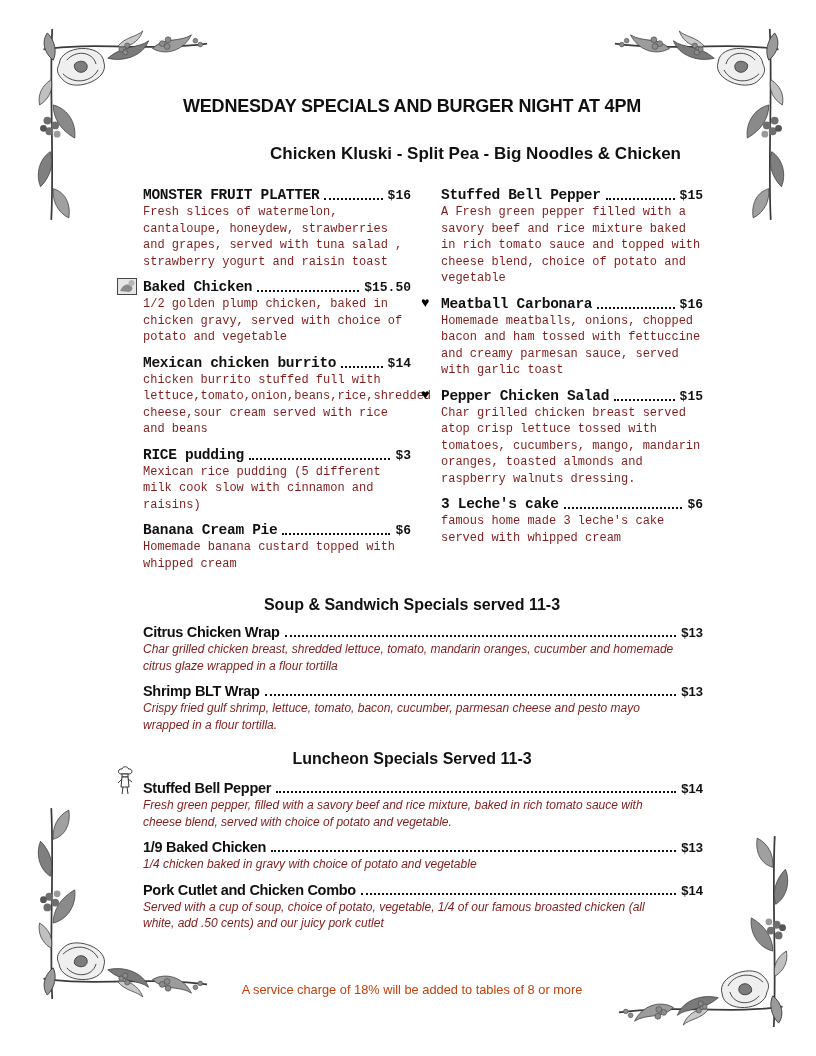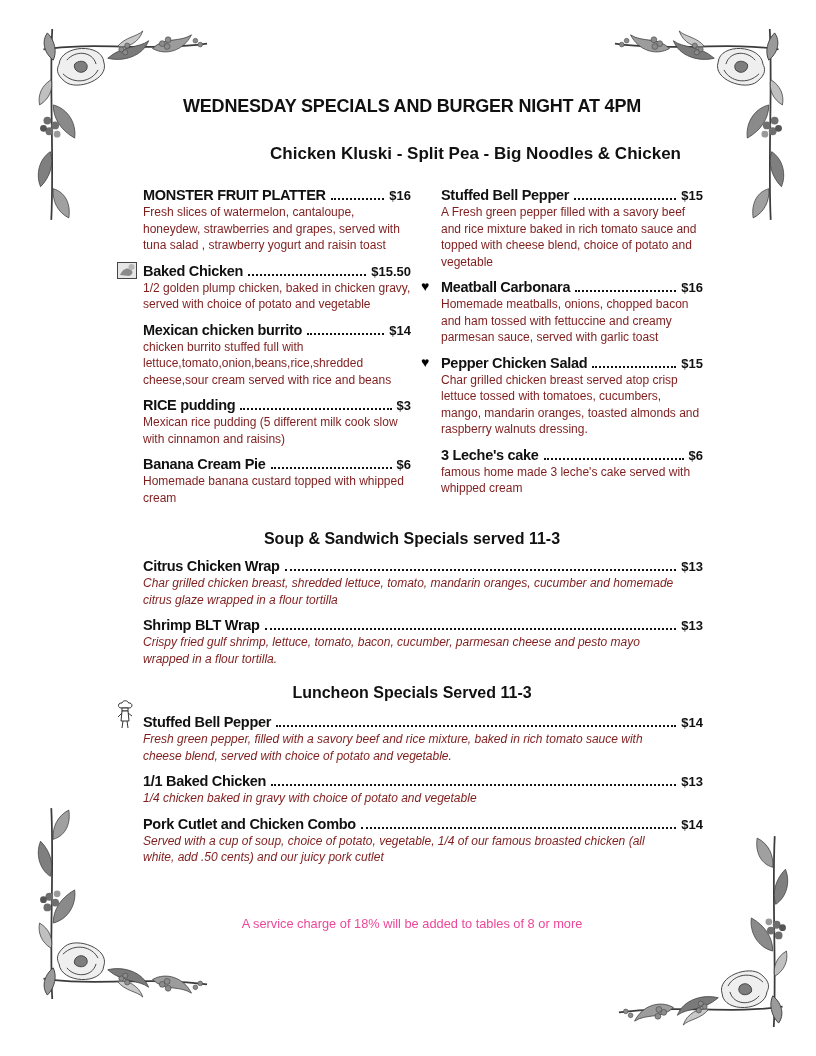--- a/index.html
+++ b/index.html
@@ -15,38 +15,38 @@
 
   .content { position:absolute; left:143px; top:96px; width:560px; }
   .center { text-align:center; padding-right:22px; }
 
   .page-title { font-size:18px; font-weight:bold; letter-spacing:-0.2px; margin:0 0 27px 0; }
   .page-subtitle { font-size:17px; font-weight:bold; margin:0 0 23px 0;text-align:right; }
   .section-heading { font-size:16px; font-weight:bold; margin:0 0 10px 0; }
   .soup-heading { margin:15px 0 10px 0; }
   .lunch-heading { margin:17px 0 12px 0; }
 
-  .columns { display:flex; justify-content:space-between; margin-bottom:4px; }
+  .columns { display:flex; justify-content:space-between; margin-bottom:4px;font-family:Liberation Mono, monospace; }
   .col-left { width:268px; }
   .col-right { width:262px; }
 
   .item { margin-bottom:9px; }
   .trow { display:flex; align-items:baseline; position:relative; }
   .tname { font-size:14.5px; font-weight:bold; letter-spacing:-0.3px; white-space:nowrap; }
   .leader { flex:1 1 auto; border-bottom:2px dotted #111; margin:0 5px 3px 5px; align-self:flex-end; min-width:14px; }
   .price { font-size:13px; font-weight:bold; white-space:nowrap; }
   .desc { font-size:12px; line-height:16.5px; color:#7f1d1d; margin-top:1px; }
   .wide .desc { max-width:535px;font-style:italic; }
 
   .heart { position:absolute; left:-20px; top:-1px; font-size:14px; color:#000; }
   .gutter-icon { position:absolute; }
   .clipart-icon { left:-26px; top:-1px; }
   .chef-icon { left:-29px; top:-15px; }
 
-  .footer-note { margin-top:50px; font-size:12.8px; color:#ec4899; }
+  .footer-note { margin-top:50px; font-size:12.8px; color:#c2410c; }
 </style>
 </head>
 <body>
 
 <svg width="0" height="0" style="position:absolute">
   <defs>
     <symbol id="floral-corner" viewBox="0 0 190 215">
       <g stroke="#3b3b3b" fill="none" stroke-width="1.8">
         <path d="M29,12 C26,70 31,150 28,208"></path>
         <path d="M20,33 C70,25 130,35 188,27"></path>
@@ -239,21 +239,21 @@
       </svg>
       <span class="tname">Stuffed Bell Pepper</span>
       <span class="leader"></span>
       <span class="price">$14</span>
     </div>
     <div class="desc">Fresh green pepper, filled with a savory beef and rice mixture, baked in rich tomato sauce  with cheese blend, served with choice of potato and vegetable.</div>
   </div>
 
   <div class="item wide">
     <div class="trow">
-      <span class="tname">1/1 Baked Chicken</span>
+      <span class="tname">1/9 Baked Chicken</span>
       <span class="leader"></span>
       <span class="price">$13</span>
     </div>
     <div class="desc">1/4 chicken baked in gravy with choice of potato and vegetable</div>
   </div>
 
   <div class="item wide">
     <div class="trow">
       <span class="tname">Pork Cutlet and Chicken Combo</span>
       <span class="leader"></span>

